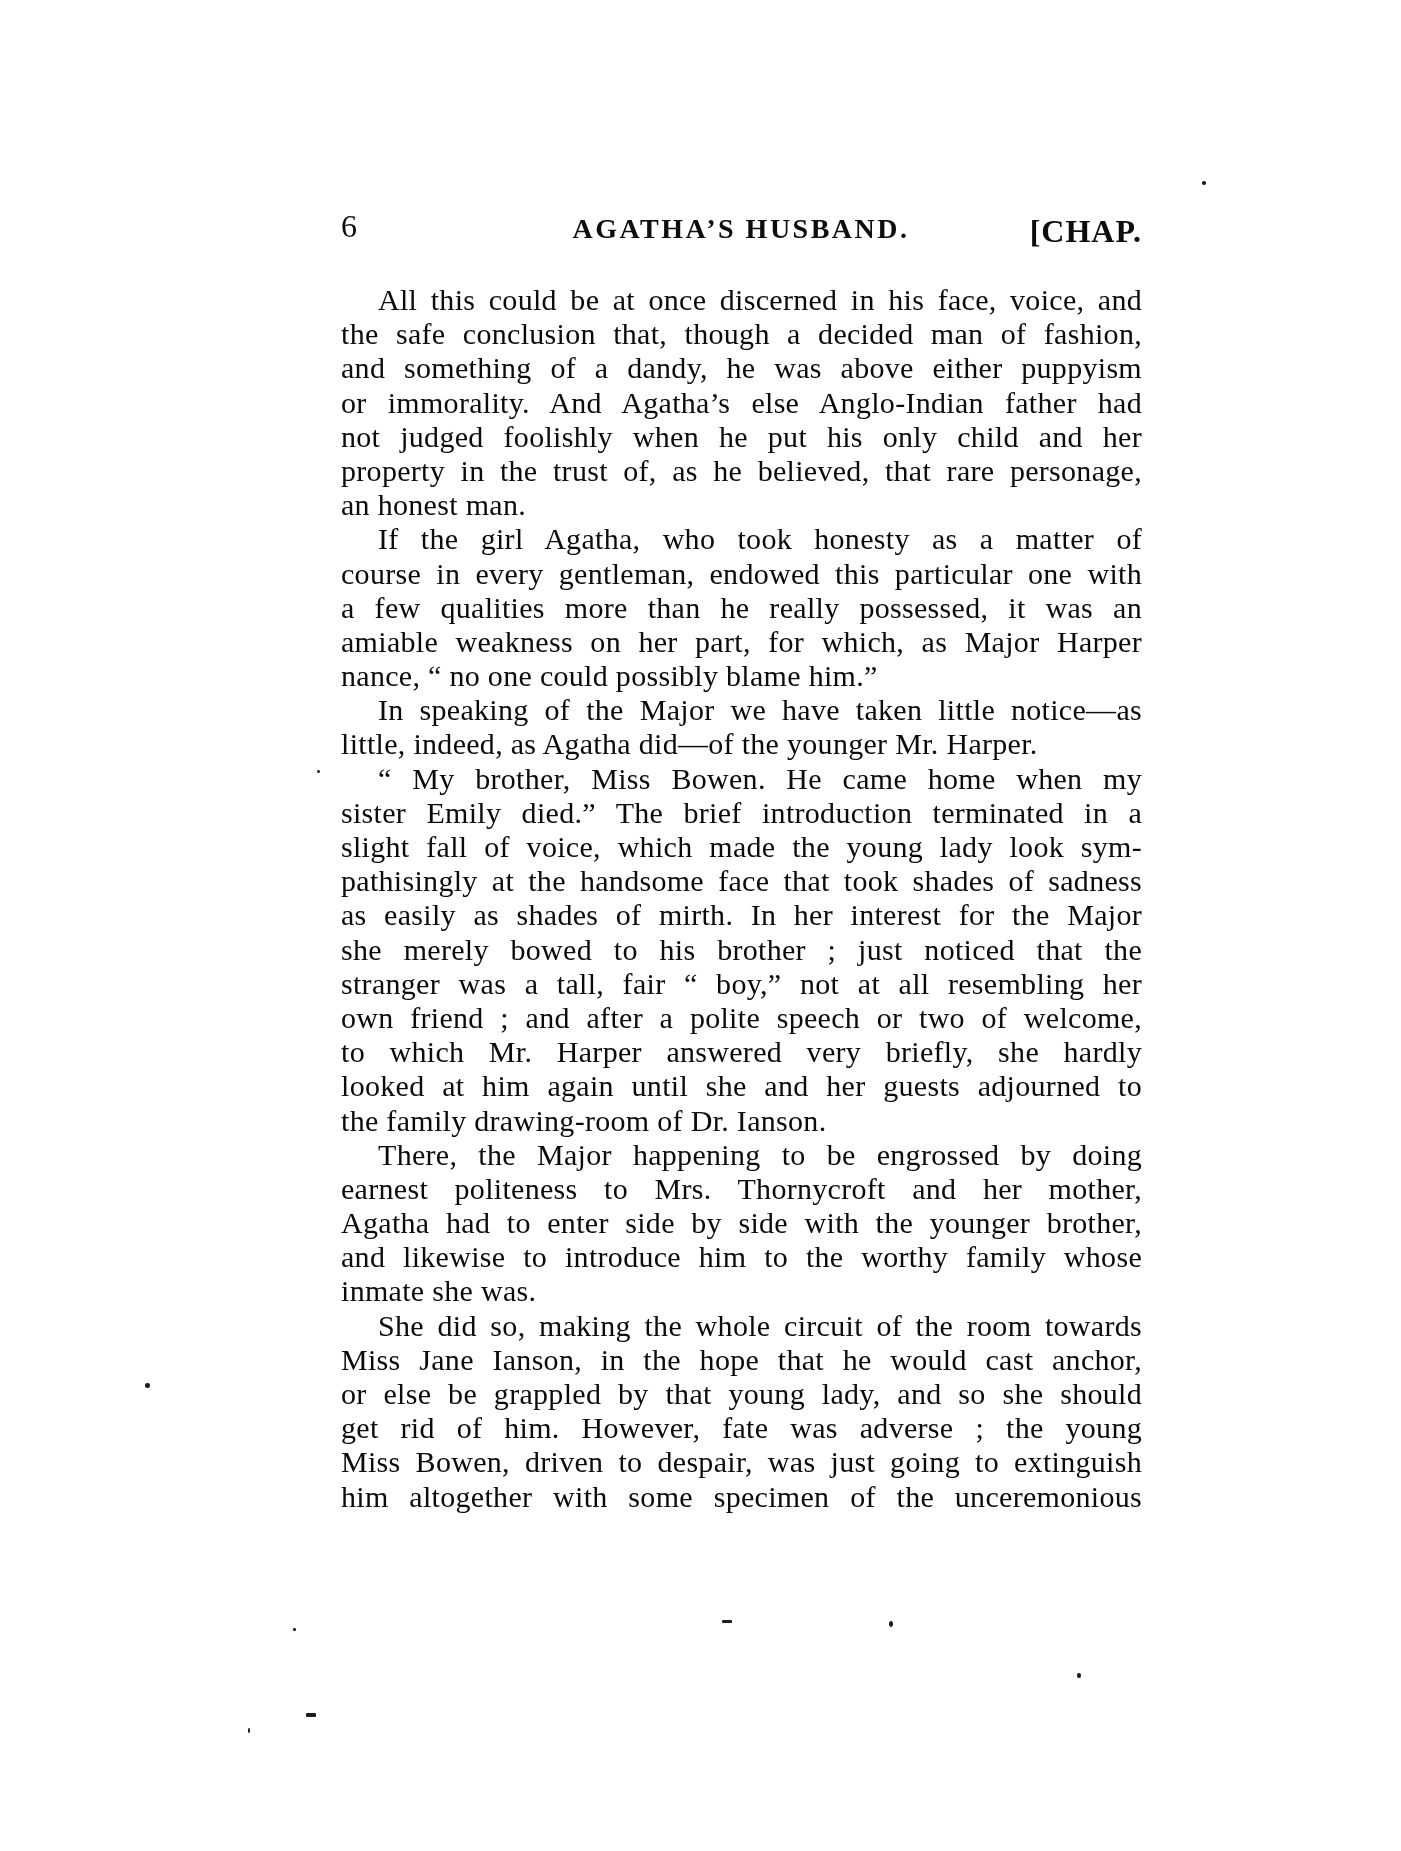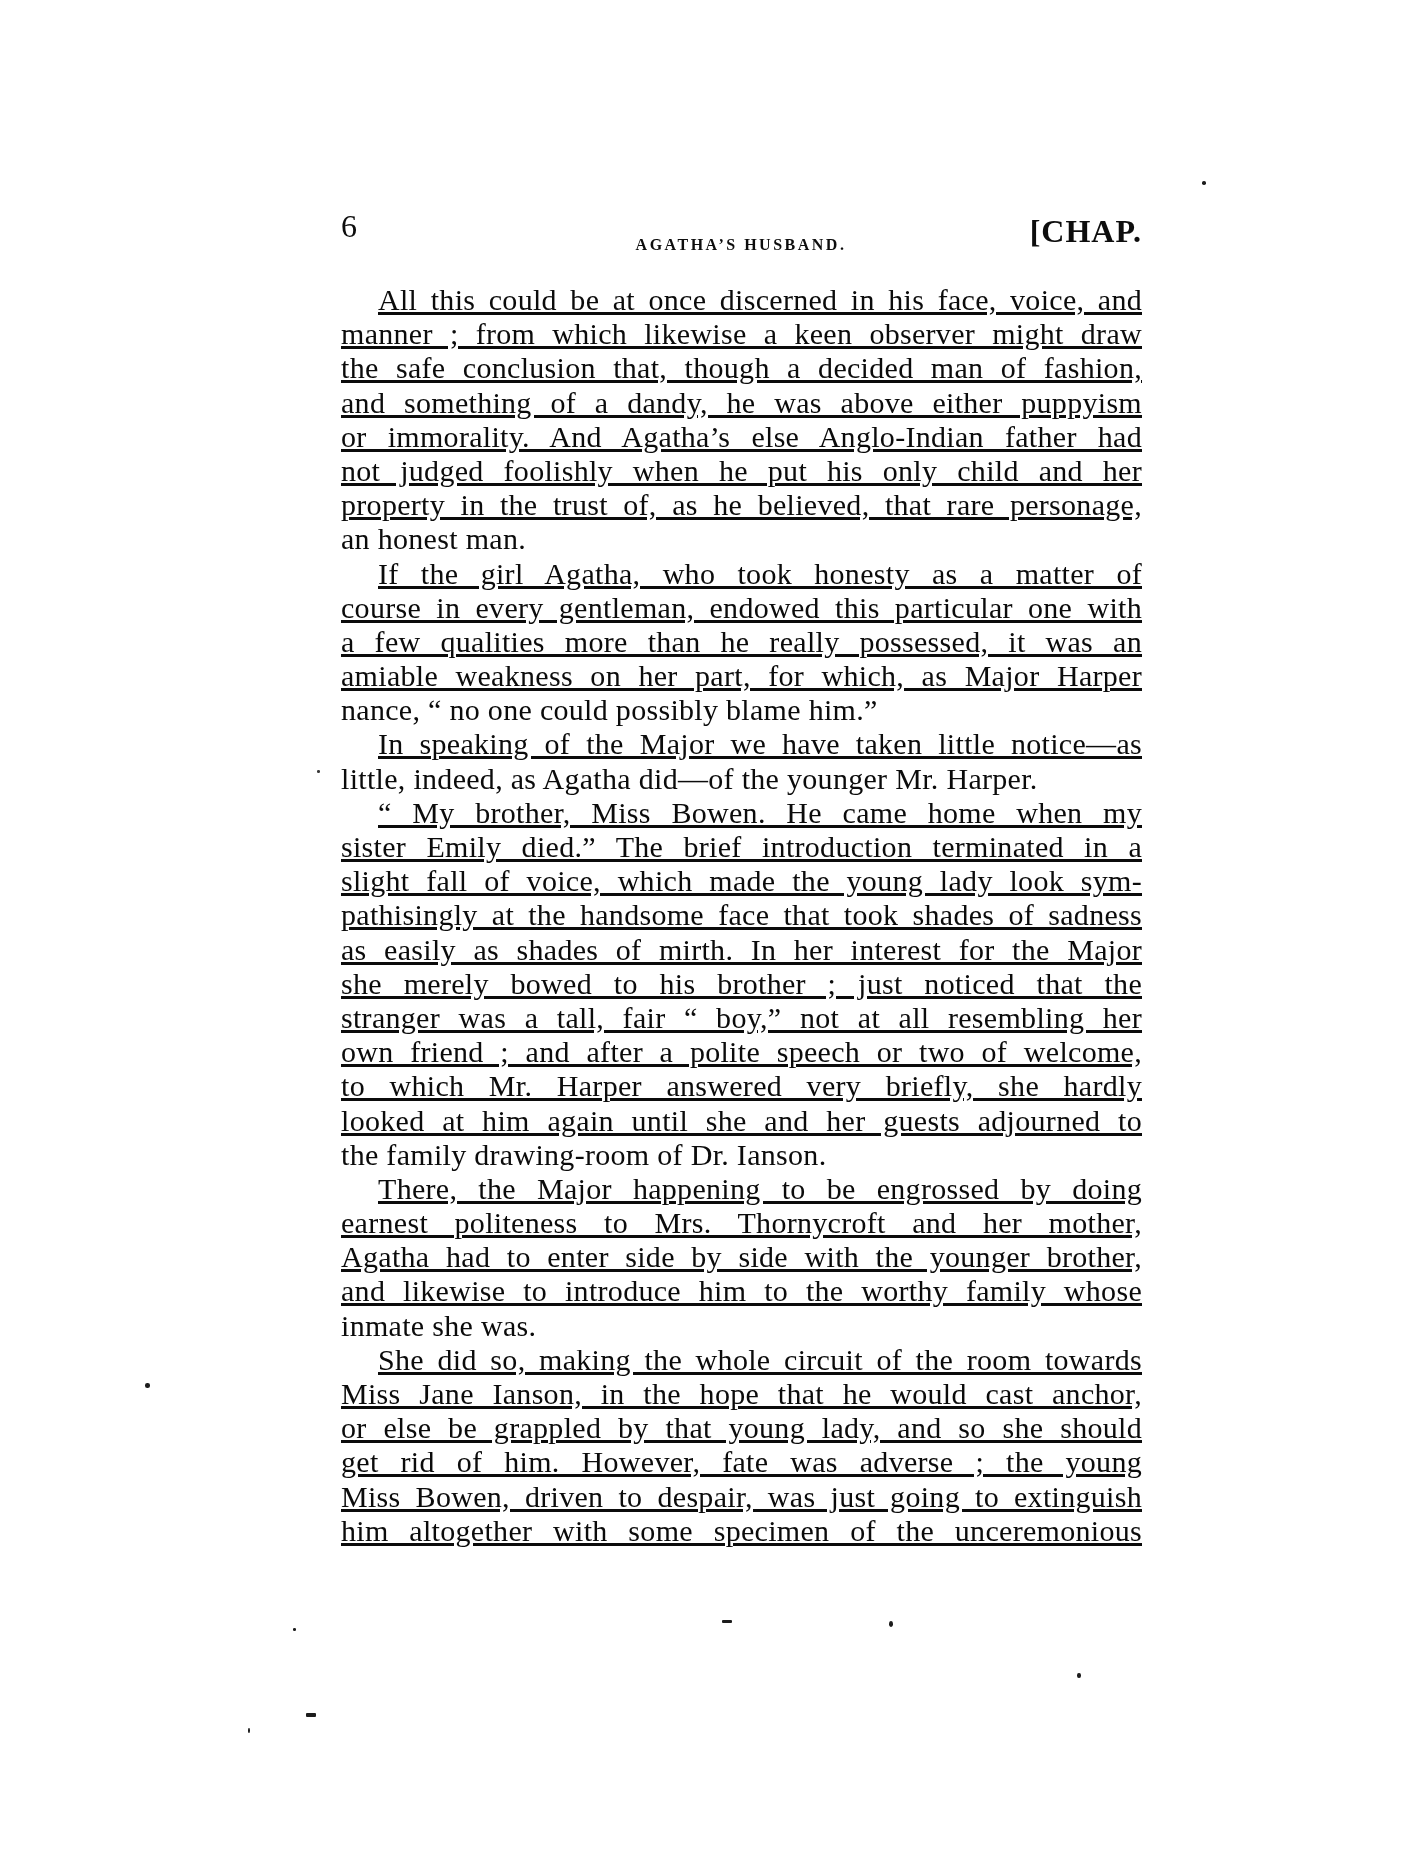--- a/index.html
+++ b/index.html
@@ -17,24 +17,23 @@
   }
   
   .page-number {
     position: absolute; left: 341px; top: 210px;
     font-size: 32px; line-height: 1; font-weight: 400;
     color: #0d0d0d;
   }
   .running-title {
     position: absolute; left: 741px; top: 215px;
     transform: translateX(-50%);
-    font-size: 16px; line-height: 1; font-weight: 700;
+    font-size: 28px; line-height: 1; font-weight: 700;
     letter-spacing: 2.5px; white-space: nowrap;
     color: #0d0d0d;
-    margin-top: 22px;
   }
   .chapter-marker {
     position: absolute; right: 259px; top: 215px;
     font-size: 32px; line-height: 1; font-weight: 700;
     letter-spacing: 1px; white-space: nowrap;
     color: #0d0d0d;
   }
   
   .text-block {
     position: absolute; left: 341px; top: 283px; width: 801px;
@@ -42,21 +41,21 @@
     letter-spacing: 0.3px;
     color: #0b0b0b;
   }
   .paragraph { margin: 0; padding: 0; }
   .line {
     text-align: justify;
     text-align-last: left;
     height: 34.2px;
     overflow: visible;
   }
-  .line.just { text-align-last: justify; text-decoration: underline; }
+  .line.just { text-align-last: justify; }
   .line.first { text-indent: 37px; }
   .italic { }
   
   .speck {
     position: absolute; background: #1c1c1c; border-radius: 45%;
   }
   .speck.bar { border-radius: 1px; }
   .s1 { left: 1202px; top: 181px;  width: 4px;  height: 4px; }
   .s2 { left: 145px;  top: 1383px; width: 5px;  height: 5px; }
   .s3 { left: 306px;  top: 1713px; width: 10px; height: 4px; }
@@ -74,21 +73,20 @@
 
   <span class="page-number">6</span>
 
   <span class="running-title">AGATHA’S HUSBAND.</span>
 
   <span class="chapter-marker">[CHAP.</span>
 
   <main class="text-block">
       <div class="paragraph">
         <div class="line first just"><span>All this could be at once discerned in his face, voice, and</span></div>
-        <div class="line just"><span>manner ; from which likewise a keen observer might draw</span></div>
         <div class="line just"><span>the safe conclusion that, though a decided man of fashion,</span></div>
         <div class="line just"><span>and something of a dandy, he was above either puppyism</span></div>
         <div class="line just"><span>or immorality.  And Agatha’s else Anglo-Indian father had</span></div>
         <div class="line just"><span>not judged foolishly when he put his only child and her</span></div>
         <div class="line just"><span>property in the trust of, as he believed, that rare personage,</span></div>
         <div class="line"><span>an honest man.</span></div>
       </div>
       <div class="paragraph">
         <div class="line first just"><span>If the girl Agatha, who took honesty as a matter of</span></div>
         <div class="line just"><span>course in every gentleman, endowed this particular one with</span></div>

